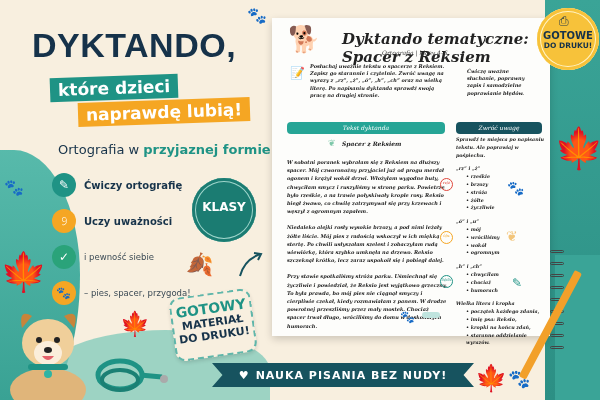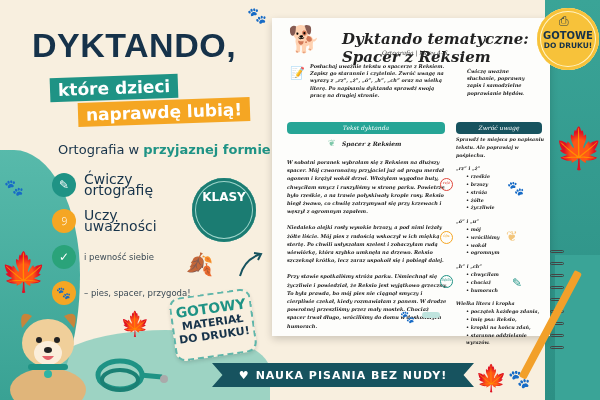--- a/index.html
+++ b/index.html
@@ -46,29 +46,29 @@
   .subtitle .accent { color: #1f9385; font-weight: 700; }
 
   .features { position: absolute; left: 52px; top: 170px; width: 140px; }
   .feature { display: flex; align-items: center; height: 30px; margin-bottom: 6px; }
   .feature .ico {
     width: 24px; height: 24px; border-radius: 50%; flex: 0 0 24px;
     display: flex; align-items: center; justify-content: center;
     color: #fff; font-size: 12px; margin-right: 8px;
   }
   .feature .txt { line-height: 11px; }
-  .feature .t1 { font-size: 14px; font-weight: 400; color: #17334a; display: block; }
+  .feature .t1 { font-size: 10px; font-weight: 700; color: #17334a; display: block; text-align: right; }
   .feature .t2 { font-size: 8.5px; color: #3b4a55; display: block; }
 
   .klasy {
     position: absolute; left: 192px; top: 178px; width: 64px; height: 64px;
     border-radius: 50%; background: #1b7c72; color: #fff; text-align: center;
     box-shadow: inset 0 0 0 3px #1b7c72, inset 0 0 0 4px #9fd5cb;
   }
-  .klasy .k1 { font-size: 12px; font-weight: 900; margin-top: 12px; display:block; }
+  .klasy .k1 { font-size: 12px; font-weight: 900; margin-top: 22px; display:block; }
   .klasy .k2 { font-size: 20px; font-weight: 900; display:block; line-height:22px; }
 
   .stamp {
     position: absolute; left: 172px; top: 293px; width: 82px; height: 64px;
     background: #f8efdf; border: 2px dashed #5fb6aa; border-radius: 10px;
     transform: rotate(-8deg); text-align: center; padding-top: 5px;
     box-shadow: 0 2px 4px rgba(0,0,0,.12);
   }
   .stamp .s1 { font-size: 14px; font-weight: 900; color: #1f9385; display:block; line-height: 16px; }
   .stamp .s2 { font-size: 11px; font-weight: 900; color: #17334a; display:block; line-height: 13px; }

